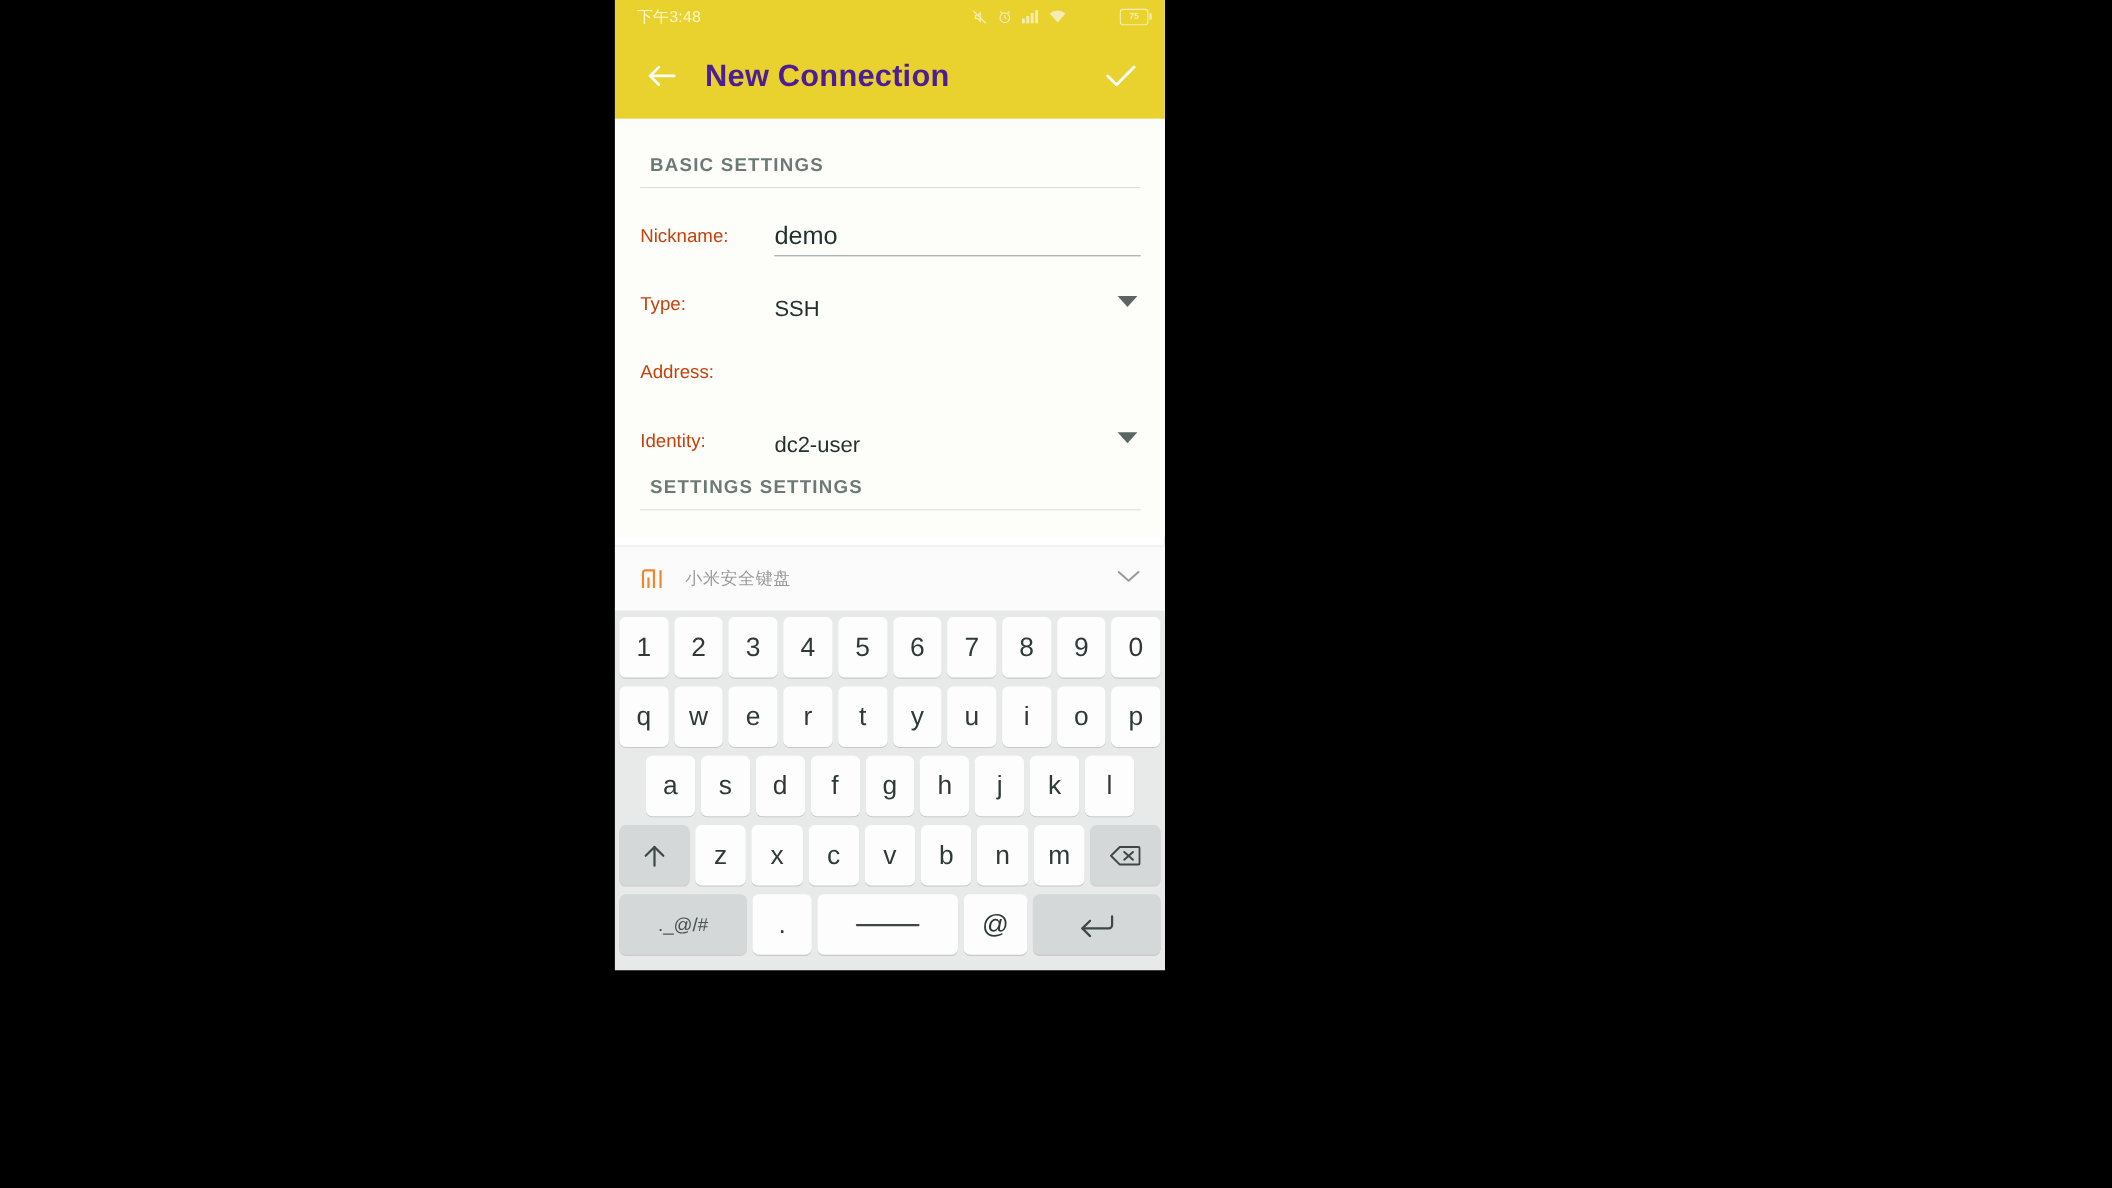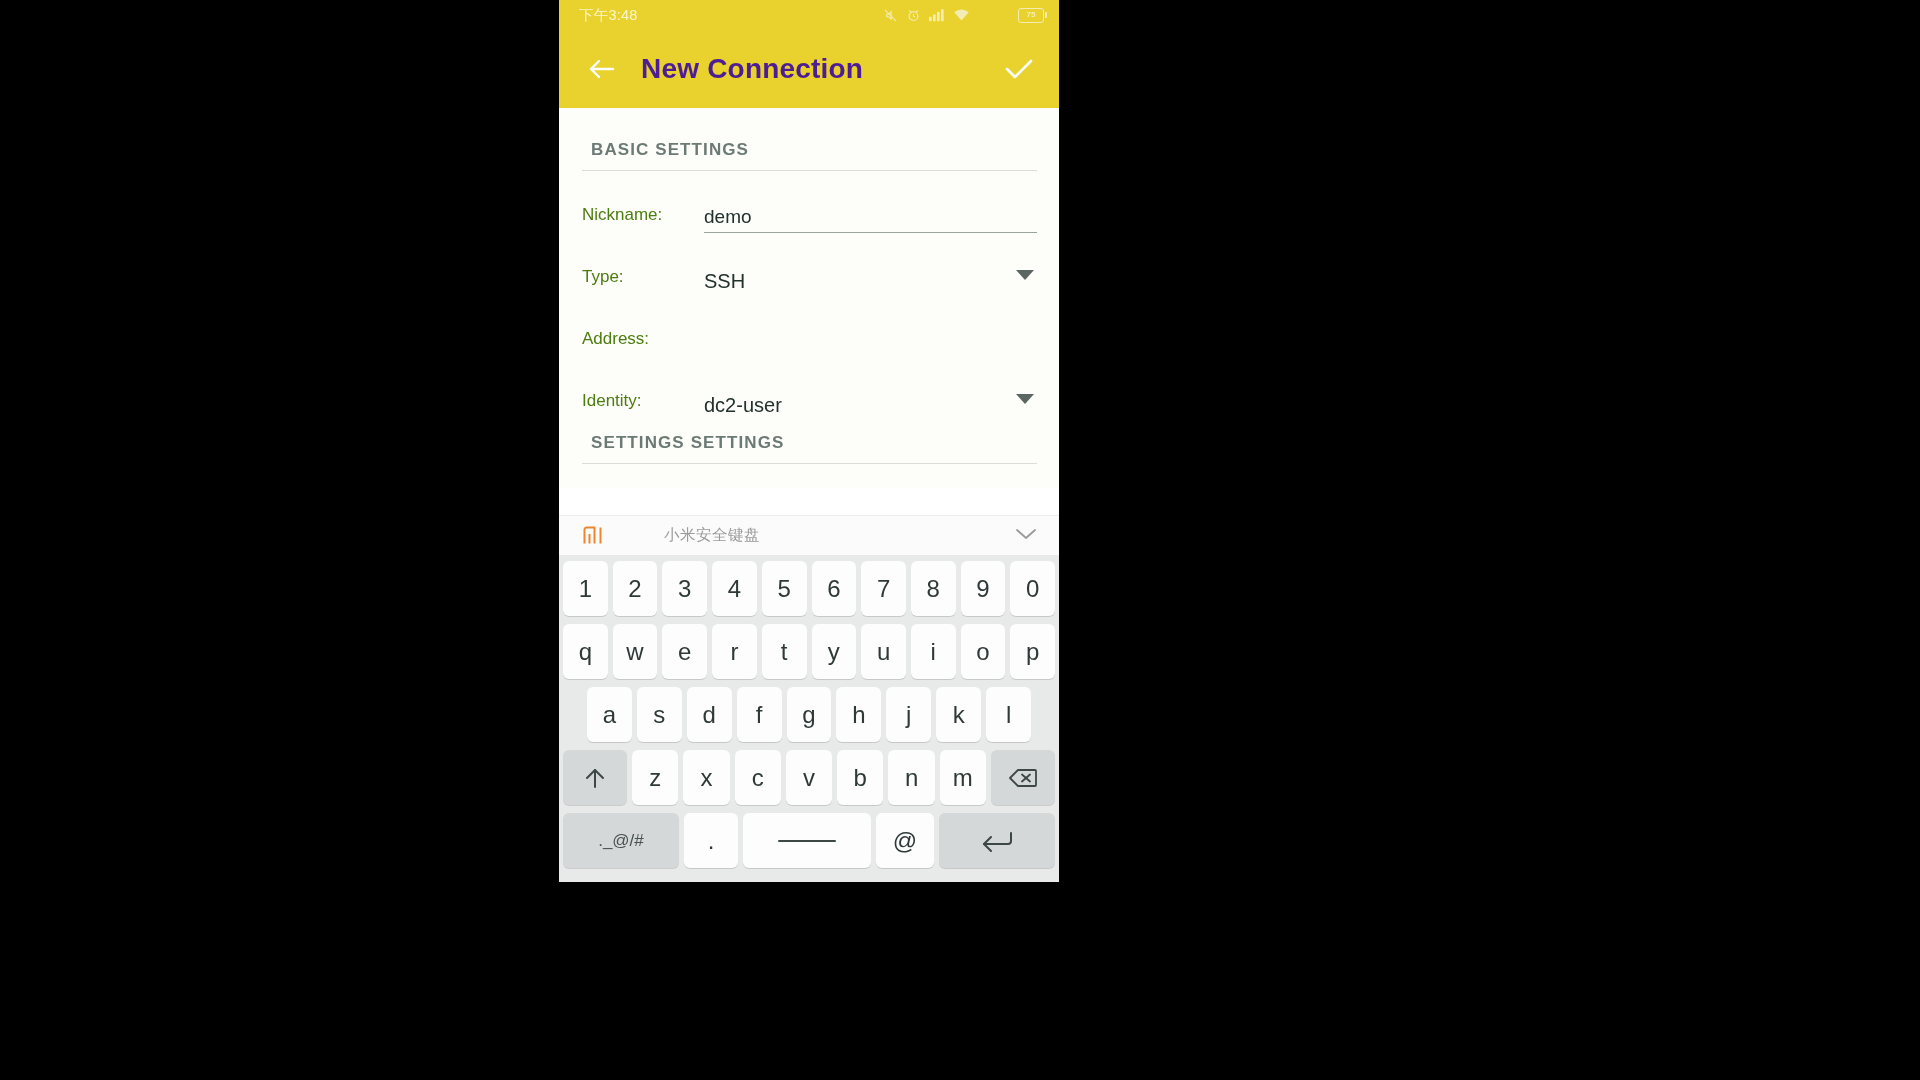--- a/index.html
+++ b/index.html
@@ -123,35 +123,35 @@
     background: #dcdcdc;
     margin: 0 0 0 1px;
   }
   .row {
     display: flex;
     align-items: flex-end;
     height: 62px;
     padding-left: 1px;
   }
   .row .lbl {
-    color: #4d7c0f;
+    color: #c2410c;
     font-size: 17px;
     width: 122px;
     flex: 0 0 122px;
     padding-bottom: 8px;
   }
   .field {
     flex: 1;
     position: relative;
     display: flex;
     align-items: flex-end;
   }
   .field .val {
     color: #22312e;
-    font-size: 19px;
+    font-size: 23px;
     padding: 0 0 7px 0;
     line-height: 1;
     flex: 1;
   }
   .field.underlined::after {
     content: "";
     position: absolute;
     left: 0;
     right: 0;
     bottom: 0;
@@ -171,28 +171,27 @@
   
   .kb {
     position: absolute;
     left: 0;
     right: 0;
     bottom: 0;
     background: #e8eaea;
     width: 500px;
   }
   .kb-top {
-    height: 40px;
+    height: 59px;
     background: #fbfbfb;
     display: flex;
     align-items: center;
     padding: 0 22px 0 24px;
     box-sizing: border-box;
     border-top: 1px solid #eceeee;
-    gap: 41px;
   }
   .mi-logo {
     width: 22px;
     height: 19px;
     display: flex;
     align-items: center;
   }
   .kb-top .kb-name {
     color: #9a9a9a;
     font-size: 15.5px;

